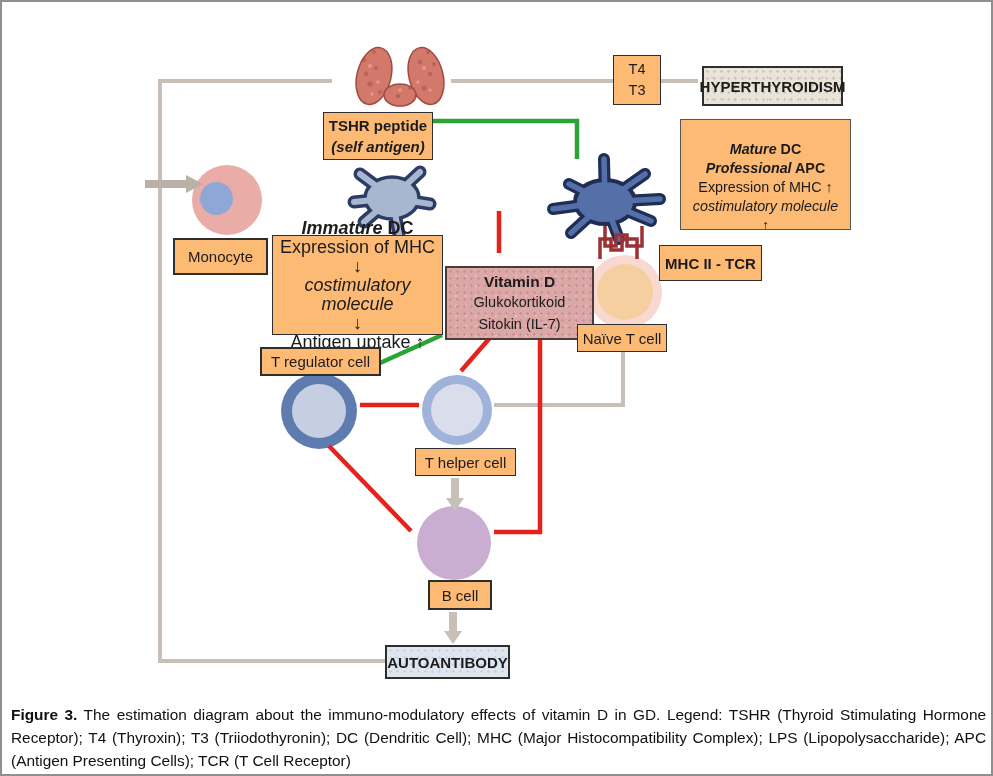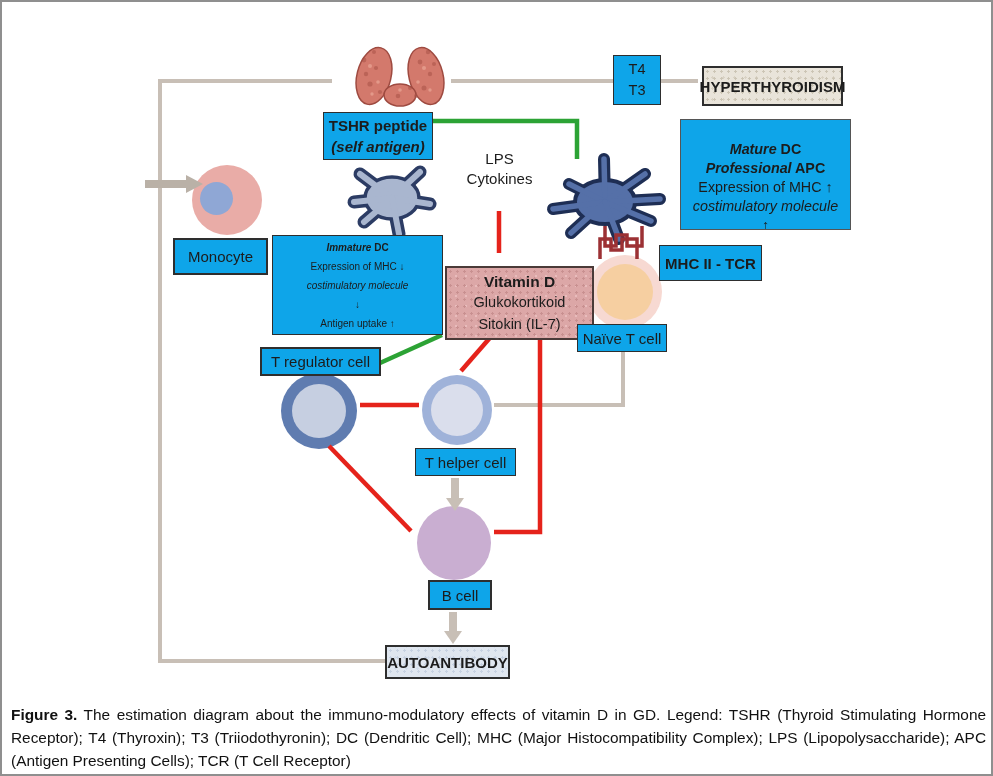--- a/index.html
+++ b/index.html
@@ -19,40 +19,40 @@
   #naive-outer{left:586px;top:253px;width:74px;height:74px;background:#f7d9d2;}
   #naive-inner{left:595px;top:262px;width:56px;height:56px;background:#f6cfa1;}
   #treg-outer{left:279px;top:371px;width:76px;height:76px;background:#5f7cb0;}
   #treg-inner{left:290px;top:382px;width:54px;height:54px;background:#c6cfe1;}
   #thelper-outer{left:420px;top:373px;width:70px;height:70px;background:#9fb2d9;}
   #thelper-inner{left:429px;top:382px;width:52px;height:52px;background:#dadeec;}
   #bcell-cell{left:415px;top:504px;width:74px;height:74px;background:#c9aed1;}
   .cellsvg{position:absolute;}
 
   .box{
-    position:absolute;background:#0ea5e9;border:1.6px solid #2e2e2e;
+    position:absolute;background:#fdba74;border:1.6px solid #2e2e2e;
     display:flex;flex-direction:column;align-items:center;justify-content:center;
     text-align:center;font-size:15px;line-height:19px;box-sizing:border-box;
   }
   .bold{font-weight:bold;}
   .bi{font-weight:bold;font-style:italic;}
   .it{font-style:italic;}
 
   #tshr-box{left:321px;top:110px;width:110px;height:48px;font-weight:bold;line-height:21px;}
   #t4t3-box{left:611px;top:53px;width:48px;height:50px;line-height:21px;font-size:14.5px;}
   #hyper-box{
     left:700px;top:64px;width:141px;height:40px;font-weight:bold;border-width:2px;
     background:#e9e4da;
     background-image:radial-gradient(#ccc5b5 1px, transparent 1.4px),radial-gradient(#d9d2c4 1px, transparent 1.4px);
     background-size:7px 7px,11px 11px;background-position:0 0,3px 4px;
   }
   #maturedc-box{left:678px;top:117px;width:171px;height:111px;font-size:14.3px;line-height:19px;
     justify-content:flex-start;padding-top:20px;overflow:hidden;border-color:#555;}
   #monocyte-box{left:171px;top:236px;width:95px;height:37px;border-width:2px;}
-  #immaturedc-box{left:270px;top:233px;width:171px;height:100px;font-size:10px;line-height:19px;}
+  #immaturedc-box{left:270px;top:233px;width:171px;height:100px;font-size:18px;line-height:19px;}
   #vitamind-box{
     left:443px;top:264px;width:149px;height:74px;border-width:2px;border-color:#4a3a38;
     line-height:21.5px;font-size:14.5px;
     background:#dca7a7;
     background-image:radial-gradient(#c89090 1px, transparent 1.4px),radial-gradient(#e8bcbc 1px, transparent 1.4px);
     background-size:7px 7px,10px 10px;background-position:0 0,4px 3px;
   }
   #vitamind-box .t{font-weight:bold;font-size:15.5px;}
   #mhctcr-box{left:657px;top:243px;width:103px;height:36px;font-weight:bold;}
   #naive-box{left:575px;top:322px;width:90px;height:28px;}
@@ -243,24 +243,20 @@
       </div>
 
       <div class="box" id="immaturedc-box">
         <div><span class="bi">Immature</span><span class="bold"> DC</span></div>
         <div>Expression of MHC ↓</div>
         <div class="it">costimulatory molecule</div>
         <div>↓</div>
         <div>Antigen uptake ↑</div>
       </div>
 
-      <div id="lps-label">
-        <div>LPS</div>
-        <div>Cytokines</div>
-      </div>
 
       <div class="box" id="vitamind-box">
         <div class="t">Vitamin D</div>
         <div>Glukokortikoid</div>
         <div>Sitokin (IL-7)</div>
       </div>
 
       <div class="box" id="mhctcr-box">
         <div>MHC II - TCR</div>
       </div>

